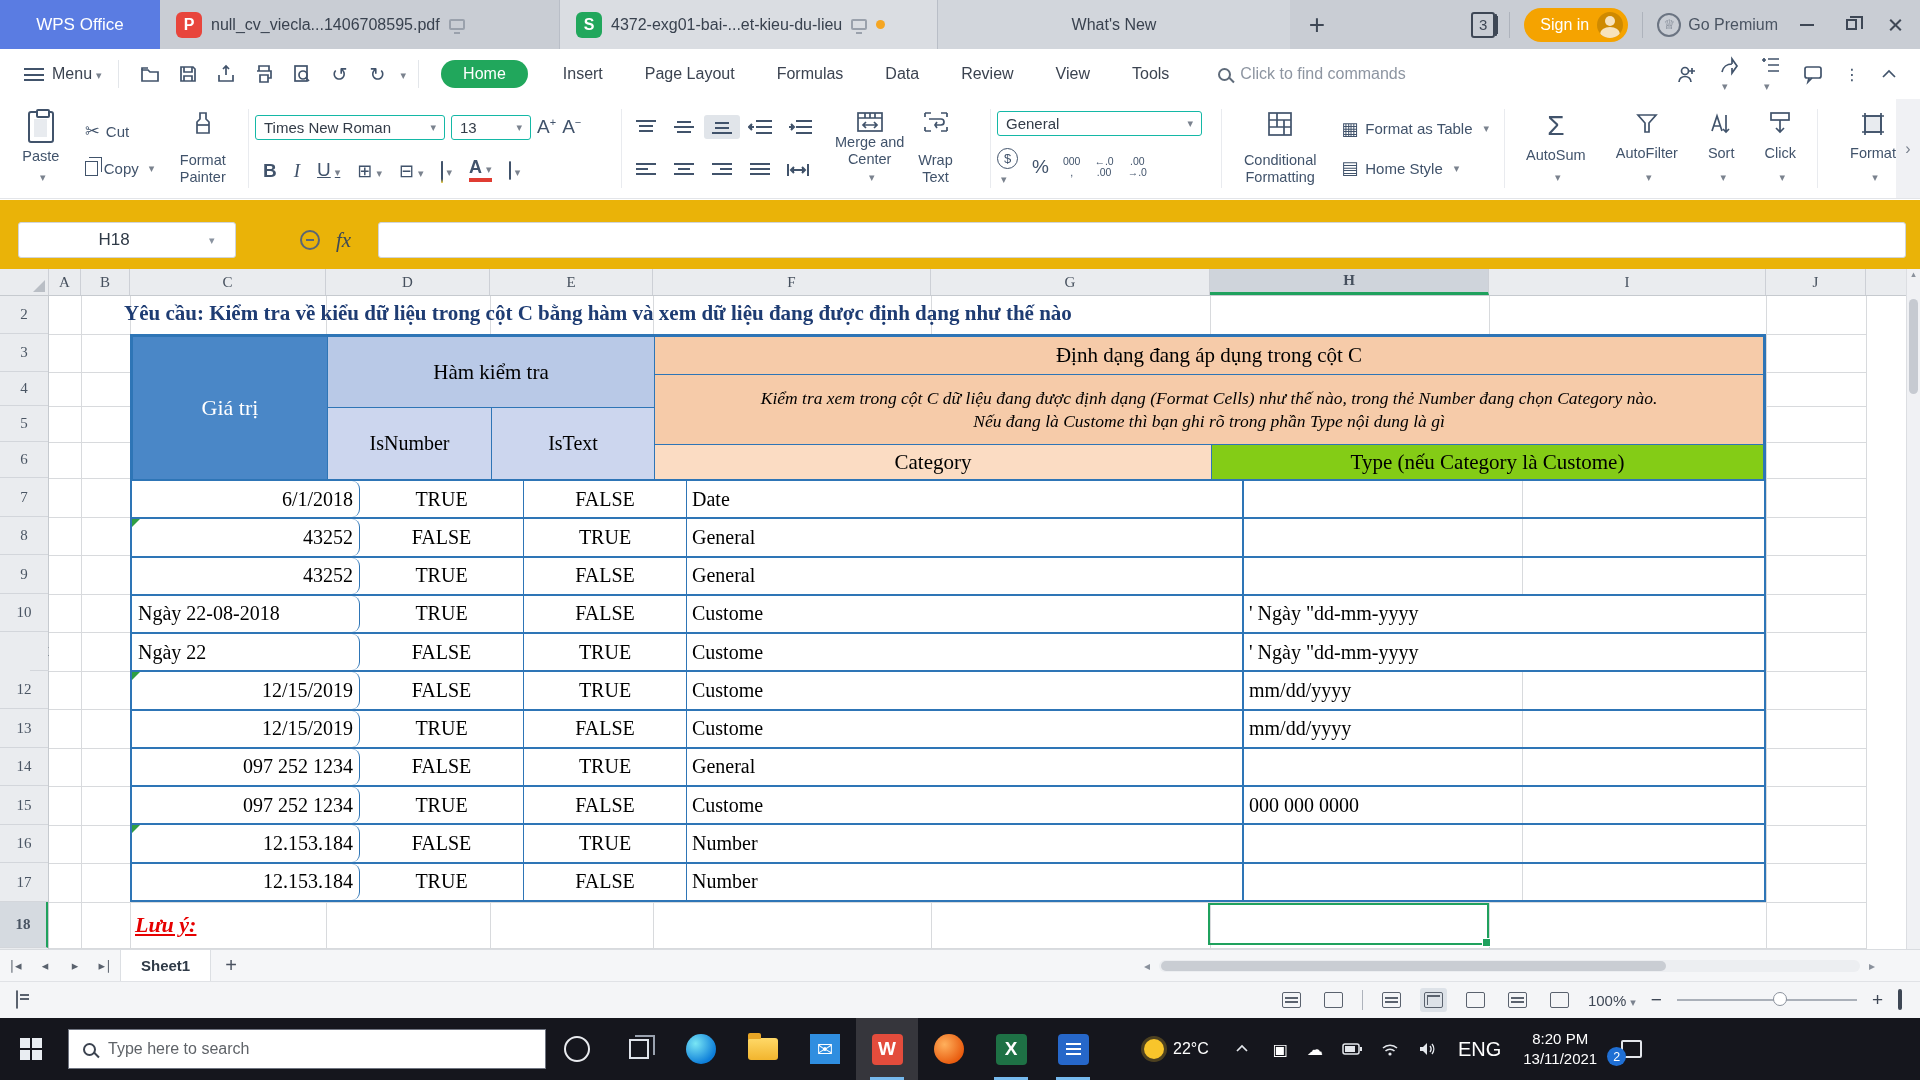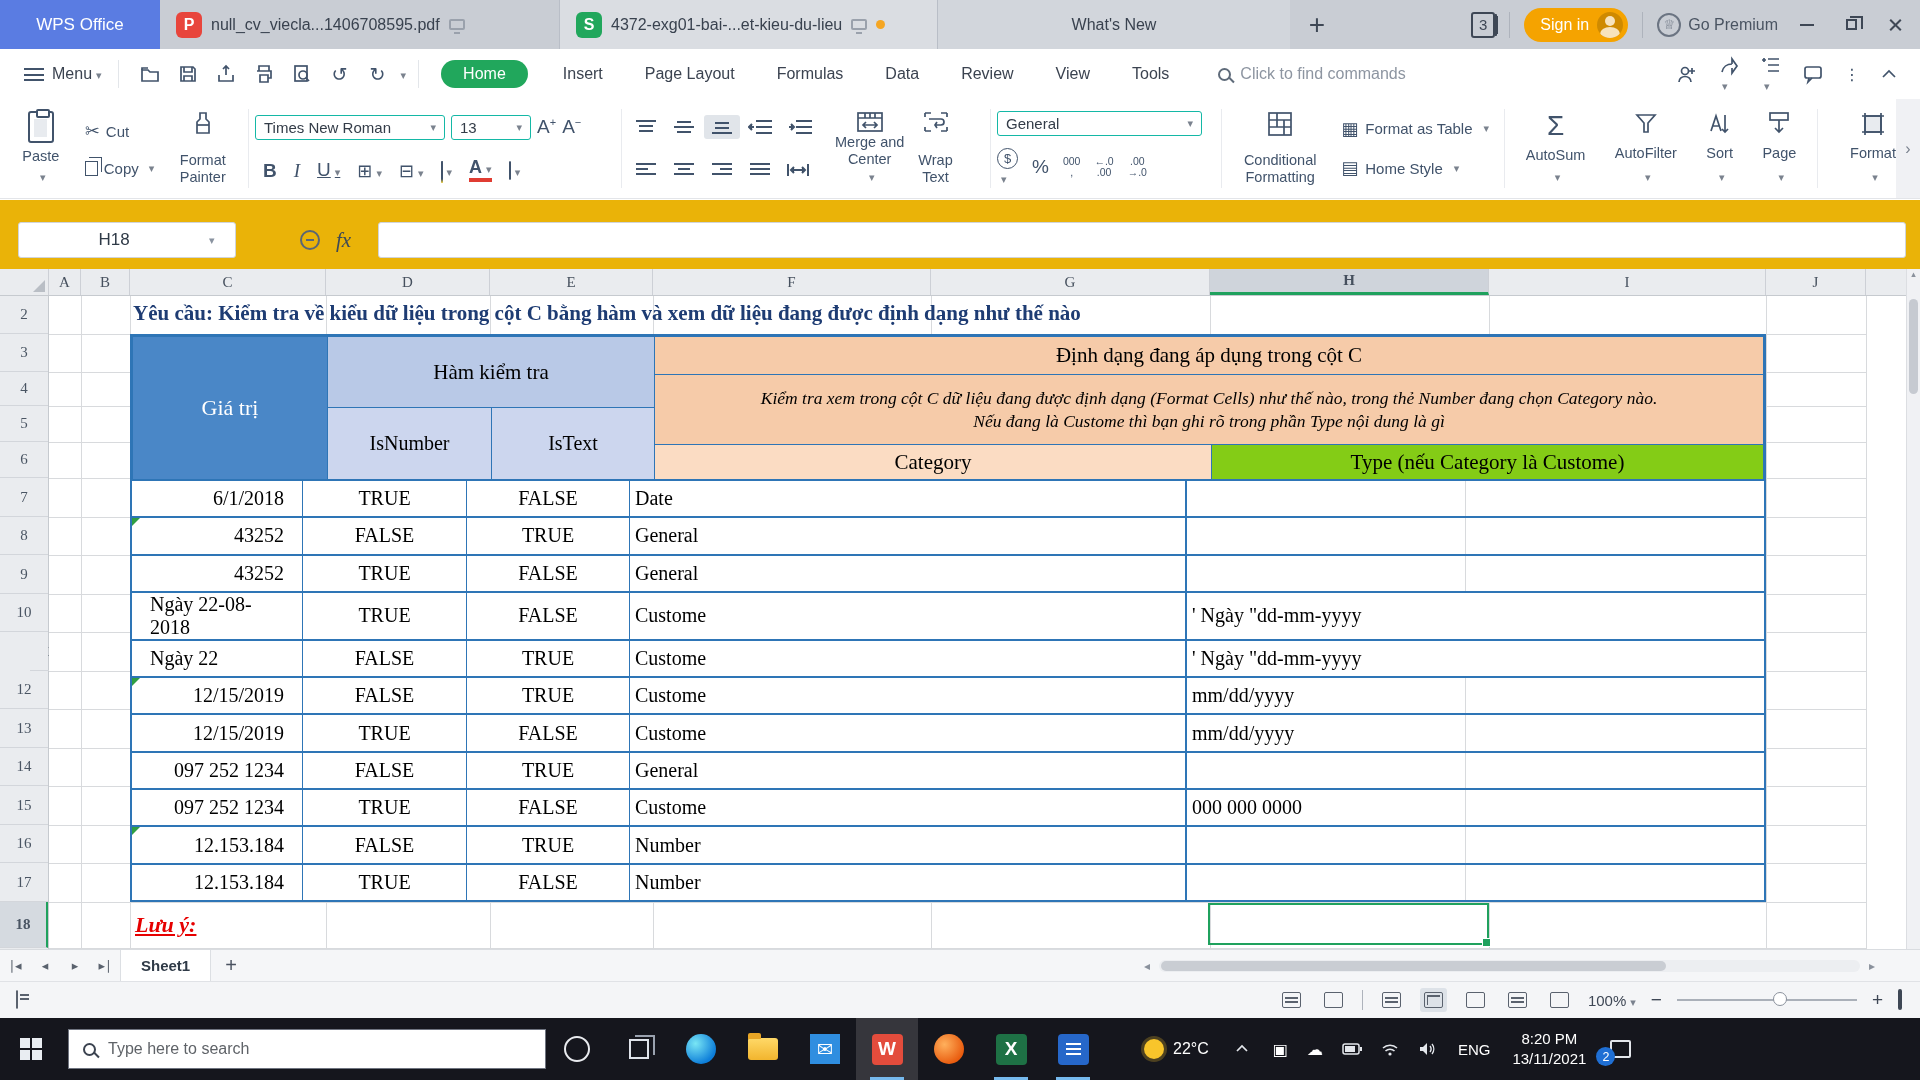--- a/index.html
+++ b/index.html
@@ -105,37 +105,37 @@
   .cornercell::after { content:""; position:absolute; right:3px; bottom:3px; border-left:12px solid transparent; border-bottom:12px solid #b9bec5; }
   .colcell { position:absolute; top:0; height:26px; border-right:1px solid #cdd0d6; font-size:15px; color:#46505e; display:flex; align-items:center; justify-content:center; font-family:"Liberation Serif","DejaVu Serif",serif; }
   .colcell.sel { background:#cfd4db; border-bottom:3px solid #1fa15d; font-weight:bold; }
   #gutter { position:absolute; top:296px; left:0; width:49px; height:653px; background:#eaecef; border-right:1px solid #c6cacf; }
   .rowcell { position:absolute; left:0; width:48px; border-bottom:1px solid #d3d6db; font-size:15px; color:#4a5563; display:flex; align-items:center; justify-content:center; font-family:"Liberation Serif","DejaVu Serif",serif; }
   .rowcell.sel { background:#d5dae0; border-right:2px solid #1fa15d; font-weight:bold; }
   #gridarea { position:absolute; top:296px; left:49px; width:1857px; height:653px; background:#fff; overflow:hidden; }
   .glv { position:absolute; top:0; bottom:0; width:1px; background:#d8dadd; }
   .glh { position:absolute; left:0; right:40px; height:1px; background:#d8dadd; }
 
-  .sheettitle { position:absolute; left:84px; top:5px; font-family:"Liberation Serif","DejaVu Serif",serif; font-weight:bold; font-size:21px; color:#1e3c73; white-space:nowrap; }
+  .sheettitle { position:absolute; left:75px; top:5px; font-family:"Liberation Serif","DejaVu Serif",serif; font-weight:bold; font-size:21px; color:#1e3c73; white-space:nowrap; }
 
   #vtable { position:absolute; left:81px; top:38px; width:1636px; height:568px; border:2px solid #2e75b6; background:#fff; font-family:"Liberation Serif","DejaVu Serif",serif; }
   .hcell { position:absolute; border:1px solid #2e75b6; display:flex; align-items:center; justify-content:center; text-align:center; }
   .h-giatri { left:0; top:0; width:196px; height:144px; background:#4a87c7; color:#fff; font-size:22px; }
   .h-ham { left:195px; top:0; width:328px; height:72px; background:#b9c9e7; font-size:21px; }
   .h-isnum { left:195px; top:71px; width:165px; height:73px; background:#ccd6ee; font-size:20px; }
   .h-istext { left:359px; top:71px; width:164px; height:73px; background:#ccd6ee; font-size:20px; }
   .h-ftitle { left:522px; top:0; width:1110px; height:39px; background:#f6cba9; font-size:21px; }
   .h-fdesc { left:522px; top:38px; width:1110px; height:71px; background:#f6cba9; font-style:italic; font-size:17.5px; flex-direction:column; line-height:23px; }
   .h-cat { left:522px; top:108px; width:558px; height:36px; background:#fbdcc3; font-size:21px; }
   .h-type { left:1079px; top:108px; width:553px; height:36px; background:#84cc16; font-size:21px; }
   #trows { position:absolute; left:0; top:144px; width:1632px; bottom:0; display:flex; flex-direction:column; border-top:1px solid #2e75b6; }
   .trow { flex:1; display:flex; border-bottom:2px solid #2e75b6; }
   .trow:last-child { border-bottom:none; }
   .tc { font-size:20px; display:flex; align-items:center; }
-  .c-val { width:171px; border-right:1px solid #2e75b6; padding:0 18px; position:relative; }
+  .c-val { width:228px; border-right:1px solid #2e75b6; padding:0 6px; position:relative;border-radius:8px; }
   .c-val.right { justify-content:flex-end; }
   .c-val.left { justify-content:flex-start; }
   .c-val.flag::before { content:""; position:absolute; left:0; top:0; border-top:8px solid #2f9e44; border-right:8px solid transparent; }
   .c-mid { width:164px; border-right:1px solid #2e75b6; justify-content:center; }
   .c-mid2 { width:163px; border-right:1px solid #2e75b6; justify-content:center; }
   .c-cat { width:557px; border-right:2px solid #2e75b6; padding:0 5px; }
   .c-type { flex:1; padding:0 5px; position:relative; }
   .c-type.hi::before { content:""; position:absolute; left:278px; top:0; bottom:0; width:1px; background:#d8dadd; }
 
   .sheetnote { position:absolute; left:86px; top:616px; font-family:"Liberation Serif","DejaVu Serif",serif; font-weight:bold; font-style:italic; font-size:22px; color:#e60000; text-decoration:underline; }
@@ -197,21 +197,21 @@
   .wpsic { background:#e34c3c; }
   .orangeic { width:30px; height:30px; border-radius:50%; background:radial-gradient(circle at 35% 35%, #ffb05c, #e8590c 75%); }
   .xlic { background:#1e7145; }
   .blueic { background:#2667c9; }
   .blueic .lines { width:15px; height:13px; background:linear-gradient(#fff 0 2px, transparent 2px 5px, #fff 5px 7px, transparent 7px 10px, #fff 10px 12px, transparent 12px); }
   .weather { display:flex; align-items:center; gap:9px; margin-left:40px; font-size:16px; }
   .sunic { width:20px; height:20px; border-radius:50%; background:#f8c52b; box-shadow:0 0 0 3px rgba(248,197,43,.25); }
   .trayarrow { margin-left:26px; font-size:13px; color:#e4e7ec; transform:translateY(-1px); }
   .tray { display:flex; align-items:center; gap:19px; margin-left:24px; font-size:16px; }
   .tray svg { display:block; }
-  .lang { margin-left:22px; font-size:15px; }
+  .lang { margin-left:22px; font-size:20px; }
   .clock { margin-left:22px; text-align:center; font-size:15px; line-height:20px; }
   .notif { width:56px; height:62px; display:flex; align-items:center; justify-content:center; position:relative; margin-left:6px; }
   .notifico { width:21px; height:18px; border:2px solid #e4e7ec; border-radius:2px 2px 2px 0; }
   .badge { position:absolute; left:4px; bottom:14px; min-width:19px; height:19px; border-radius:10px; background:#1f6fd4; color:#fff; font-size:12.5px; display:flex; align-items:center; justify-content:center; padding:0 3px; }
 </style>
 </head>
 <body>
 
 <div id="screen">
 
@@ -524,21 +524,21 @@
         <svg width="26" height="26" style="stroke:#41536b;fill:none;stroke-width:1.7;">
             <path d="M4 20L9 5l5 15M5.5 15h7M18 4v17M15 18l3 3 3-3"></path>
           </svg>
         <span>Sort</span>
       </div>
       <div class="bigbtn ddc">
         <svg width="24" height="26" style="stroke:#41536b;fill:none;stroke-width:1.7;">
             <rect x="3" y="2" width="18" height="7"></rect>
             <path d="M12 9v12M8 17l4 4 4-4"></path>
           </svg>
-        <span>Page</span>
+        <span>Click</span>
       </div>
     </div>
     <div class="rdivider"></div>
 
     <div class="rgroup" style="width:110px;justify-content:center;">
       <div class="bigbtn ddc">
         <svg width="26" height="26" style="stroke:#41536b;fill:none;stroke-width:1.7;">
             <rect x="5" y="5" width="16" height="16" fill="#e8ebef"></rect>
             <path d="M2 5h22M2 21h22M5 2v22M21 2v22"></path>
           </svg>

